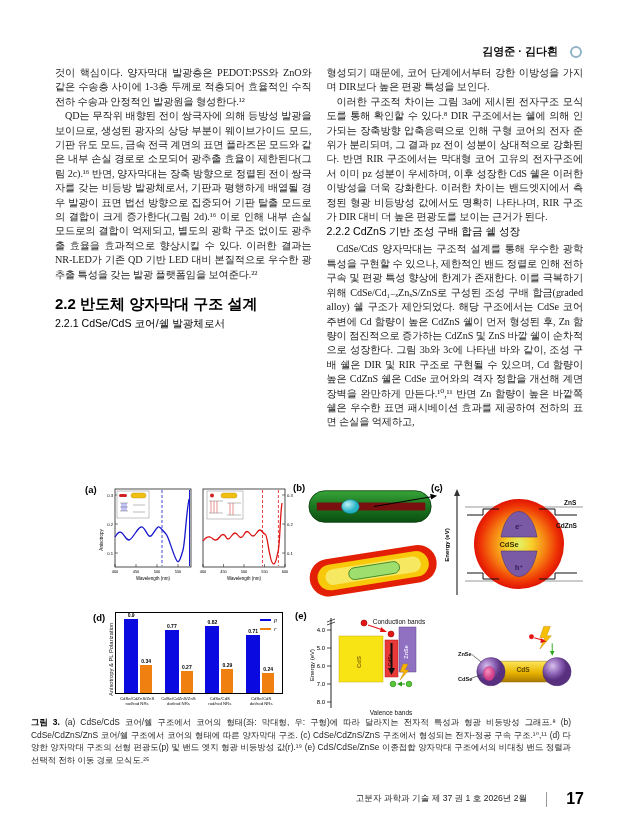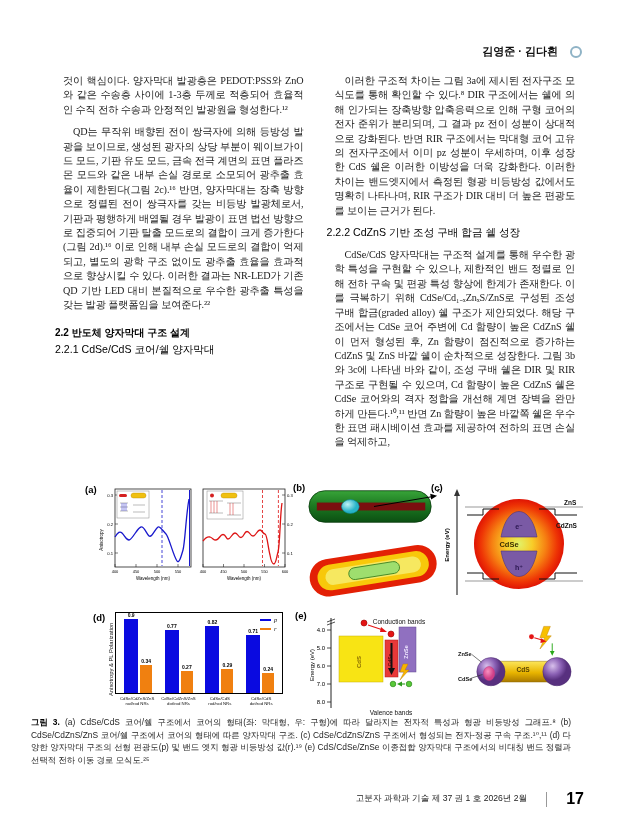--- a/index.html
+++ b/index.html
@@ -5,23 +5,23 @@
   html,body{margin:0;padding:0;background:#e8e8e8;}
   .page{position:relative;width:622px;height:830px;background:#ffffff;overflow:hidden;
         font-family:"Liberation Serif","DejaVu Serif",serif;color:#1a1a1a;}
   
   .header{position:absolute;top:44px;right:40px;display:flex;align-items:center;gap:12px;}
   .authors{font-family:"Liberation Sans","DejaVu Sans",sans-serif;font-weight:bold;font-size:11px;color:#111;}
   .author-icon{display:inline-block;width:8px;height:8px;border:2.5px solid #8fb3c6;border-radius:50%;background:#fff;}
   
   .content{position:absolute;top:66px;left:55px;width:528px;height:412px;display:flex;gap:15px;overflow:hidden;}
   .col{flex:1;min-width:0;}
-  .col p{margin:8px;font-size:10.2px;line-height:14.4px;text-align:justify;letter-spacing:-0.1px;font-family:Liberation Serif, serif;}
+  .col p{margin:0;font-size:10.2px;line-height:14.4px;text-align:justify;letter-spacing:-0.1px;}
   .col p.indent{text-indent:10px;}
-  .col h3{margin:13px 0 3px 0;font-family:"Liberation Sans","DejaVu Sans",sans-serif;font-size:10px;font-weight:bold;color:#000;}
+  .col h3{margin:13px 0 3px 0;font-family:"Liberation Sans","DejaVu Sans",sans-serif;font-size:15px;font-weight:bold;color:#000;}
   .col h4{margin:1px 0 3px 0;font-family:"Liberation Sans","DejaVu Sans",sans-serif;font-size:10.6px;font-weight:normal;color:#000;}
   
   .figure{position:absolute;top:482px;left:85px;width:505px;height:232px;}
   .panel{position:absolute;}
   .plabel{font-family:"Liberation Sans","DejaVu Sans",sans-serif;font-weight:bold;font-size:9.5px;color:#000;}
   svg text{font-family:"Liberation Sans","DejaVu Sans",sans-serif;}
   .panel-a{left:0;top:2px;display:flex;align-items:flex-start;}
   .panel-a .plabel{margin-top:0;}
   .panel-b{left:208px;top:0;display:flex;}
   .panel-c{left:346px;top:0;display:flex;}
@@ -69,23 +69,24 @@
   <div class="header">
     <span class="authors">김영준 · 김다흰</span>
     <span class="author-icon"></span>
   </div>
 
   <div class="content">
     <div class="col">
       <p>것이 핵심이다. 양자막대 발광층은 PEDOT:PSS와 ZnO와 같은 수송층 사이에 1-3층 두께로 적층되어 효율적인 수직 전하 수송과 안정적인 발광원을 형성한다.¹²</p>
       <p class="indent">QD는 무작위 배향된 전이 쌍극자에 의해 등방성 발광을 보이므로, 생성된 광자의 상당 부분이 웨이브가이드 모드, 기판 유도 모드, 금속 전극 계면의 표면 플라즈몬 모드와 같은 내부 손실 경로로 소모되어 광추출 효율이 제한된다(그림 2c).¹⁶ 반면, 양자막대는 장축 방향으로 정렬된 전이 쌍극자를 갖는 비등방 발광체로서, 기판과 평행하게 배열될 경우 발광이 표면 법선 방향으로 집중되어 기판 탈출 모드로의 결합이 크게 증가한다(그림 2d).¹⁶ 이로 인해 내부 손실 모드로의 결합이 억제되고, 별도의 광학 구조 없이도 광추출 효율을 효과적으로 향상시킬 수 있다. 이러한 결과는 NR-LED가 기존 QD 기반 LED 대비 본질적으로 우수한 광추출 특성을 갖는 발광 플랫폼임을 보여준다.²²</p>
       <h3>2.2 반도체 양자막대 구조 설계</h3>
-      <h4>2.2.1 CdSe/CdS 코어/쉘 양자막대</h4>
+      <h4>2.2.1 CdSe/CdS 코어/쉘 발광체로서</h4>
     </div>
     <div class="col">
+      <p>형성되기 때문에, 코어 단계에서부터 강한 이방성을 가지며 DIR보다 높은 편광 특성을 보인다.</p>
       <p class="indent">이러한 구조적 차이는 그림 3a에 제시된 전자구조 모식도를 통해 확인할 수 있다.⁸ DIR 구조에서는 쉘에 의해 인가되는 장축방향 압축응력으로 인해 구형 코어의 전자 준위가 분리되며, 그 결과 pz 전이 성분이 상대적으로 강화된다. 반면 RIR 구조에서는 막대형 코어 고유의 전자구조에서 이미 pz 성분이 우세하며, 이후 성장한 CdS 쉘은 이러한 이방성을 더욱 강화한다. 이러한 차이는 밴드엣지에서 측정된 형광 비등방성 값에서도 명확히 나타나며, RIR 구조가 DIR 대비 더 높은 편광도를 보이는 근거가 된다.</p>
       <h4>2.2.2 CdZnS 기반 조성 구배 합금 쉘 성장</h4>
       <p class="indent">CdSe/CdS 양자막대는 구조적 설계를 통해 우수한 광학 특성을 구현할 수 있으나, 제한적인 밴드 정렬로 인해 전하 구속 및 편광 특성 향상에 한계가 존재한다. 이를 극복하기 위해 CdSe/Cd₁₋ₓZnₓS/ZnS로 구성된 조성 구배 합금(graded alloy) 쉘 구조가 제안되었다. 해당 구조에서는 CdSe 코어 주변에 Cd 함량이 높은 CdZnS 쉘이 먼저 형성된 후, Zn 함량이 점진적으로 증가하는 CdZnS 및 ZnS 바깥 쉘이 순차적으로 성장한다. 그림 3b와 3c에 나타낸 바와 같이, 조성 구배 쉘은 DIR 및 RIR 구조로 구현될 수 있으며, Cd 함량이 높은 CdZnS 쉘은 CdSe 코어와의 격자 정합을 개선해 계면 장벽을 완만하게 만든다.¹⁰,¹¹ 반면 Zn 함량이 높은 바깥쪽 쉘은 우수한 표면 패시베이션 효과를 제공하여 전하의 표면 손실을 억제하고,</p>
     </div>
   </div>
 
   <div class="figure">
 
     <div class="panel panel-a">
       <span class="plabel">(a)</span>

